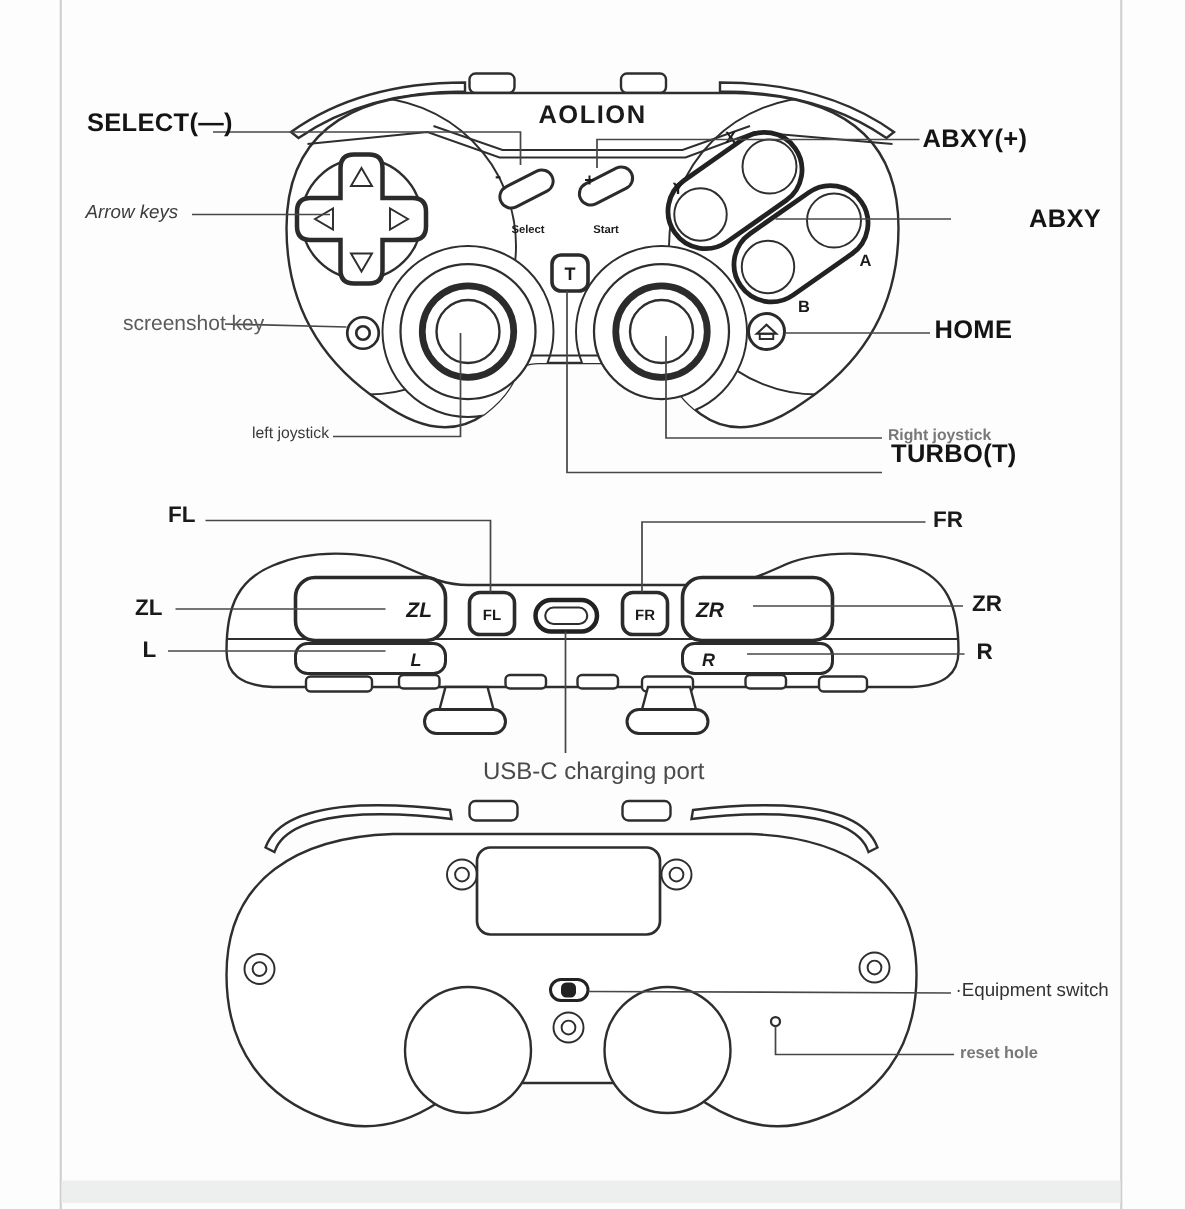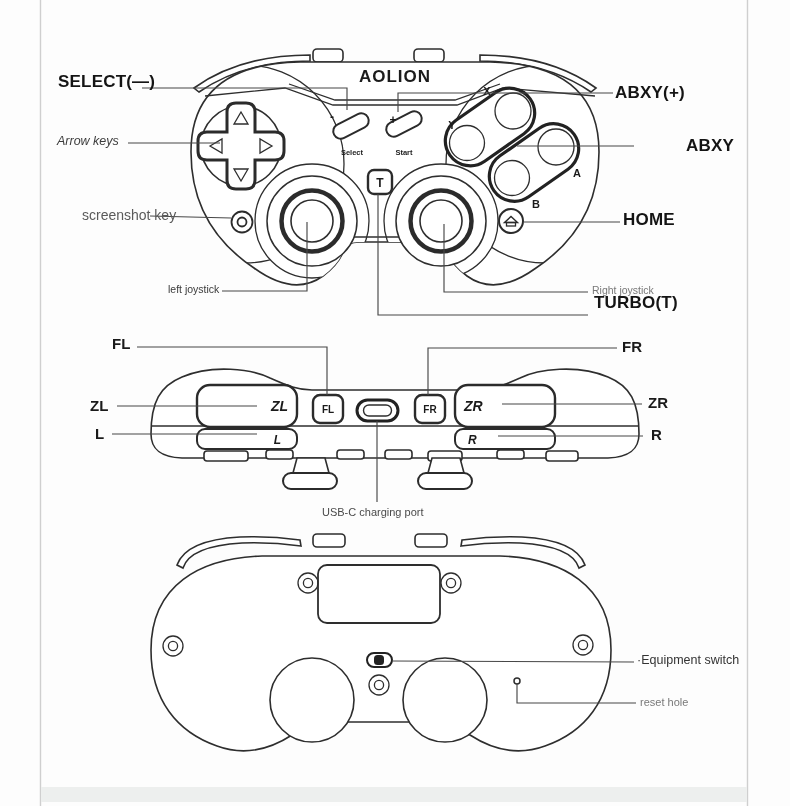--- a/index.html
+++ b/index.html
@@ -3,21 +3,21 @@
 <meta charset="utf-8">
 <style>
   html,body{margin:0;padding:0;background:#fdfdfd;}
   #stage{position:relative;width:790px;height:806px;background:#fdfdfd;overflow:hidden;
          font-family:"Liberation Sans",sans-serif;color:#151515;}
   .lbl{position:absolute;white-space:nowrap;line-height:1.1;}
   .big{font-size:17px;font-weight:600;color:#141414;letter-spacing:0.2px;}
   .med{font-size:12.5px;font-weight:400;color:#3c3c3c;font-style:italic;}
   .small{font-size:10.5px;color:#3a3a3a;}
   .tiny{font-size:14px;color:#5a5a5a;}
-  .faint{color:#787878;}
+  .faint{color:#787878;font-weight:bold;}
   .side{font-size:15px;font-weight:600;color:#1a1a1a;}
   svg text{font-family:"Liberation Sans",sans-serif;fill:#1b1b1b;}
   .brand{font-size:17px;font-weight:800;letter-spacing:1px;}
   .btn-xs{font-size:7.5px;font-weight:700;}
   .btn-sm{font-size:11px;font-weight:700;}
   .btn-md{font-size:12px;font-weight:800;}
   .btn-shoulder{font-size:14px;font-weight:800;font-style:italic;}
   .btn-shoulder2{font-size:12px;font-weight:800;font-style:italic;}
   .outline{fill:#ffffff;stroke:#2e2e2e;stroke-width:1.6;}
   .thin{fill:none;stroke:#2e2e2e;stroke-width:1.3;}
@@ -228,18 +228,18 @@
   <div class="lbl small" style="left:168px;top:284px;">left joystick</div>
   <div class="lbl small faint" style="left:592px;top:285px;">Right joystick</div>
   <div class="lbl big" style="left:594px;top:294px;">TURBO(T)</div>
 
   <div class="lbl side" style="left:112px;top:336px;">FL</div>
   <div class="lbl side" style="left:622px;top:339px;">FR</div>
   <div class="lbl side" style="left:90px;top:398px;">ZL</div>
   <div class="lbl side" style="left:648px;top:395px;">ZR</div>
   <div class="lbl side" style="left:95px;top:426px;">L</div>
   <div class="lbl side" style="left:651px;top:427px;">R</div>
-  <div class="lbl" style="left:322px;top:506px;font-size:11px;color:#4a4a4a;">USB-C charging port</div>
+  <div class="lbl" style="left:322px;top:506px;font-size:16px;color:#4a4a4a;">USB-C charging port</div>
 
   <div class="lbl" style="left:637px;top:654px;font-size:12.5px;color:#333;">·Equipment switch</div>
   <div class="lbl faint" style="left:640px;top:696px;font-size:11px;">reset hole</div>
 
 </div>
 
 </body></html>

